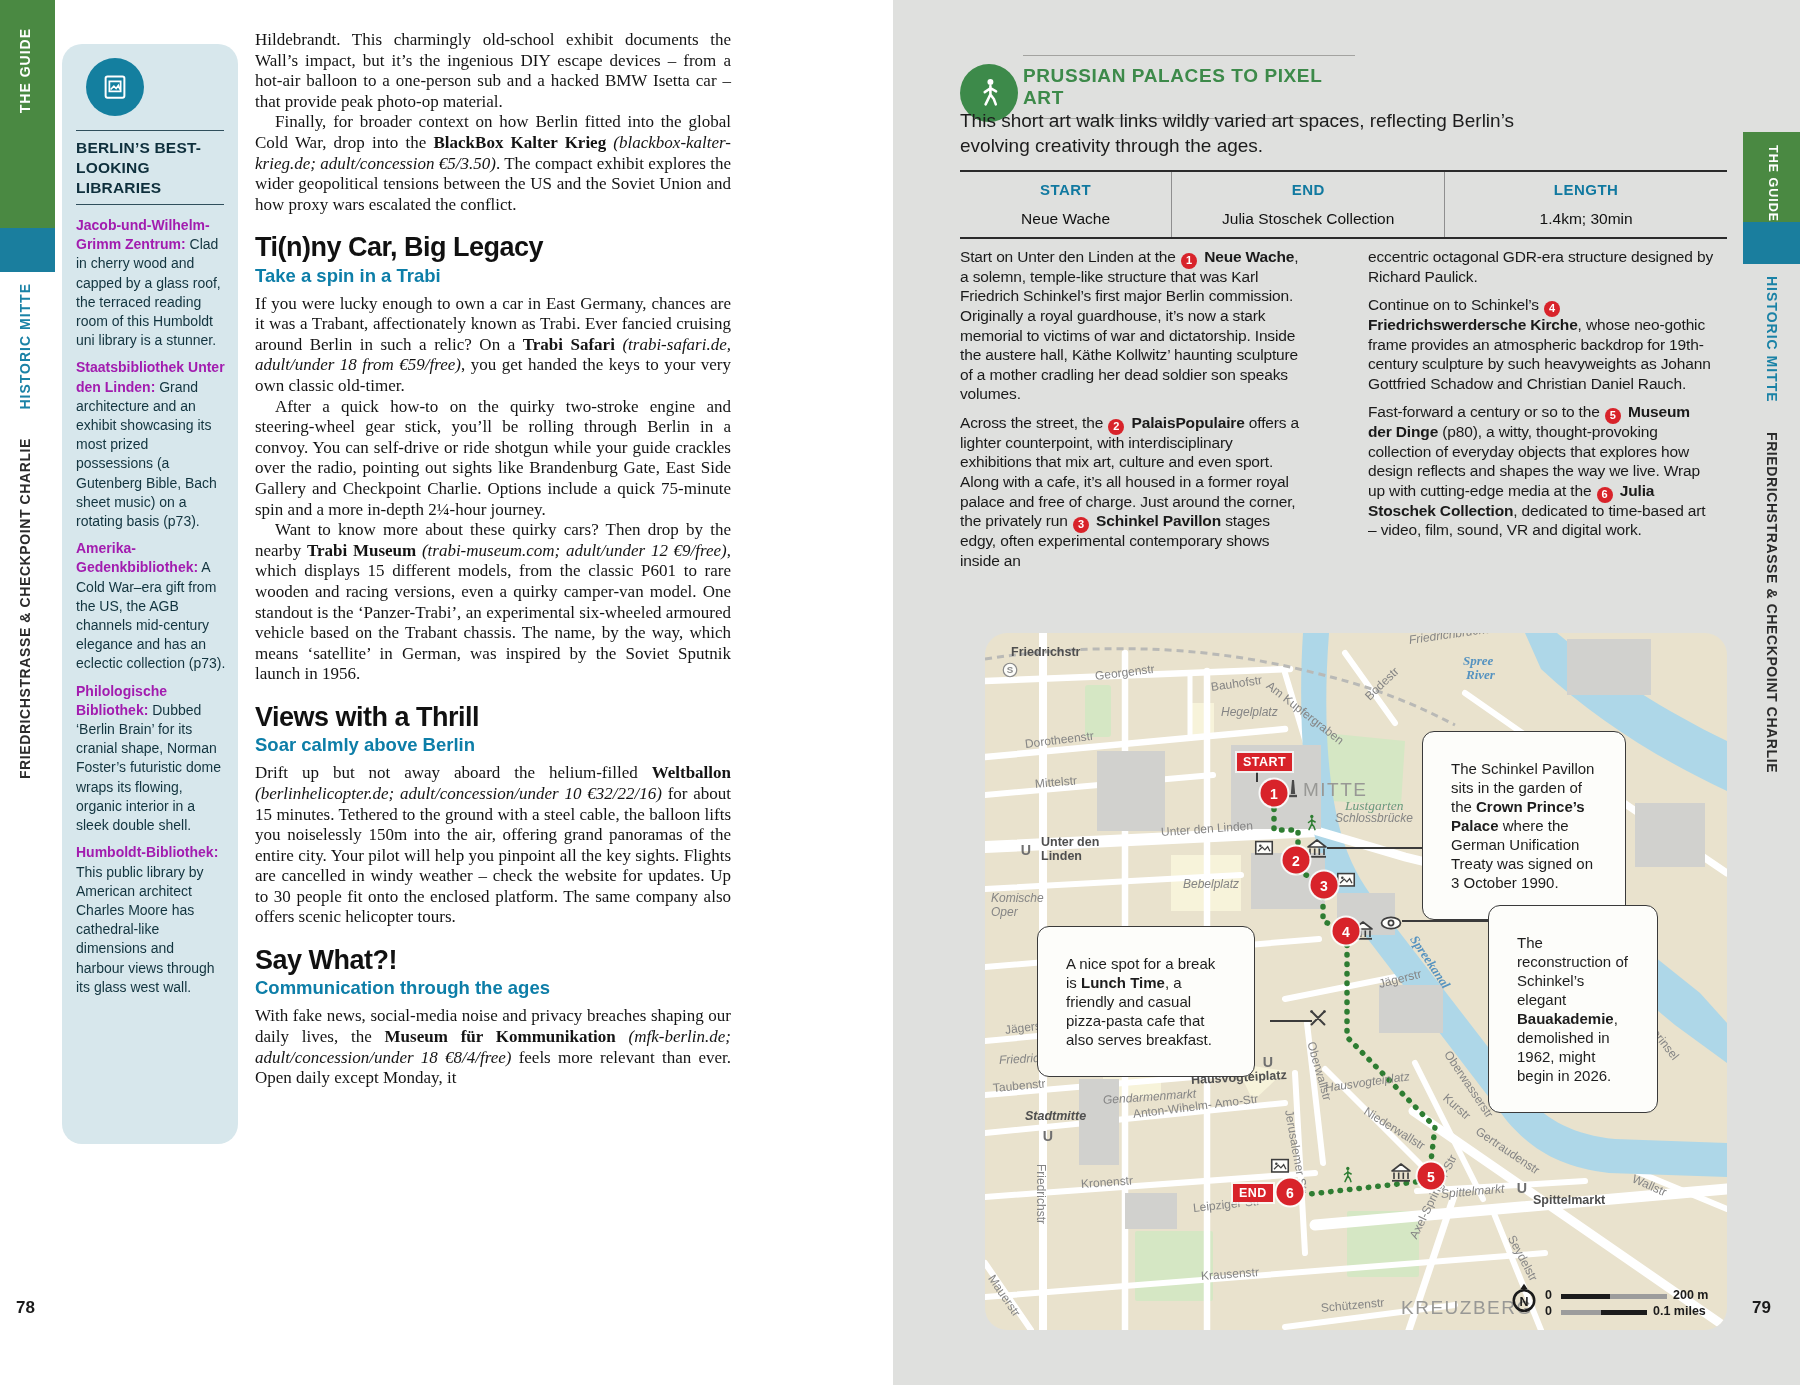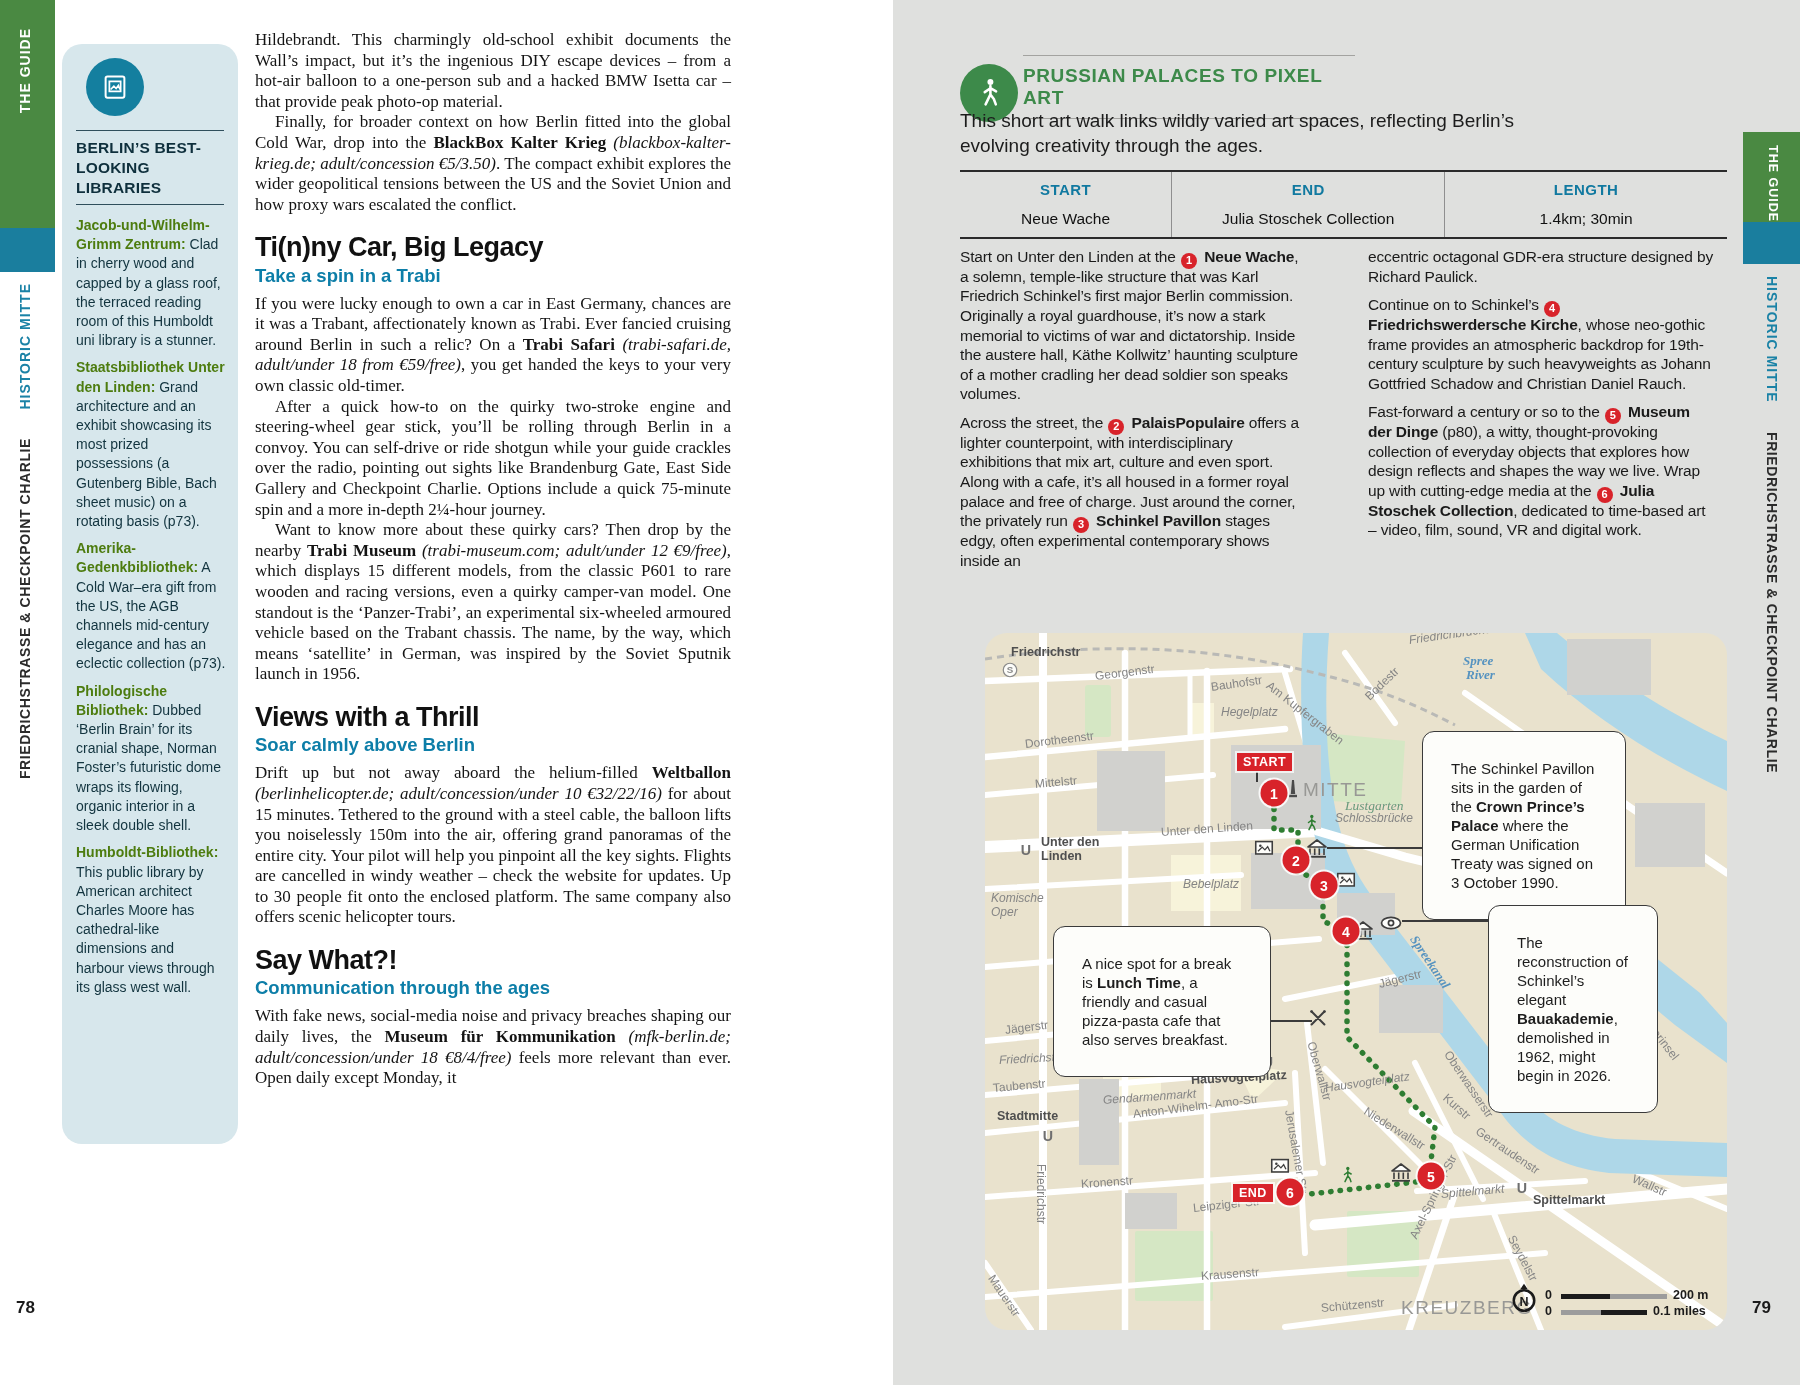--- a/index.html
+++ b/index.html
@@ -16,21 +16,21 @@
   .sec-l{position:absolute;left:17px;top:283px;color:#1a82a6;}
   .sub-l{position:absolute;left:17px;top:438px;color:#2b2b2b;font-weight:600;letter-spacing:.6px;}
   .pgnum{font-size:17px;font-weight:bold;color:#1b1b1b;}
   
   .sidebar{position:absolute;left:62px;top:44px;width:176px;height:1100px;background:#d7e7ec;border-radius:20px;padding:0;box-sizing:border-box;}
   .sb-icon-wrap{position:absolute;left:24px;top:14px;width:58px;height:58px;border-radius:50%;background:#147f9f;display:flex;align-items:center;justify-content:center;}
   .sb-rule{position:absolute;left:14px;width:148px;border-top:1.5px solid #2f4f5c;}
   .sb-title{position:absolute;left:14px;top:94px;width:150px;font-size:15.5px;font-weight:800;color:#0e2f3c;line-height:1.28;letter-spacing:.2px;}
   .sb-entries{position:absolute;left:14px;top:172px;width:150px;font-size:14px;line-height:19.2px;color:#12343f;}
   .sb-entries p{margin:0 0 8px 0;}
-  .sb-entries b{color:#4d7c0f;}
+  .sb-entries b{color:#a21caf;}
   
   .maincol{position:absolute;left:255px;top:30px;width:476px;}
   .para{font-family:"Liberation Serif",serif;font-size:17px;line-height:20.6px;text-align:justify;color:#141414;margin:0;}
   .para.indent{text-indent:20px;}
   .b{font-weight:bold;}
   .i{font-style:italic;}
   .h2{font-family:"Liberation Sans",sans-serif;font-size:27px;font-weight:800;letter-spacing:-.5px;color:#111;margin:18px 0 3px 0;line-height:1.05;}
   .h3{font-size:18.5px;font-weight:bold;color:#0d7ea8;margin:0 0 7px 0;}
   
   .page-right{position:absolute;left:893px;top:0;width:907px;height:1385px;background:#dfe0de;}
@@ -354,21 +354,21 @@
         <span class="mlabel district" style="left: 318px; top: 146px;">MITTE</span>
         <span class="mlabel water" style="left: 428px; top: 296px; transform: rotate(56deg);">Spreekanal</span>
         <span class="mlabel" style="left: 462px; top: 412px; transform: rotate(56deg);">Oberwasserstr</span>
         <span class="mlabel" style="left: 492px; top: 490px; transform: rotate(34deg);">Gertraudenstr</span>
         <span class="mlabel sti" style="left: 536px; top: 352px;">Nikolaiviertel</span>
         <span class="mlabel" style="left: 652px; top: 368px; transform: rotate(52deg);">Fischerinsel</span>
         <span class="mlabel" style="left: 20px; top: 390px; transform: rotate(-7deg);">Jägerstr</span>
         <span class="mlabel" style="left: 394px; top: 344px; transform: rotate(-14deg);">Jägerstr</span>
         <span class="mlabel sti" style="left: 14px; top: 420px; transform: rotate(-3deg);">Friedrichstadtpassagen</span>
         <span class="mlabel" style="left: 8px; top: 448px; transform: rotate(-5deg);">Taubenstr</span>
-        <span class="mlabel stb" style="left: 12px; top: 476px;">Stadtmitte</span>
+        <span class="mlabel stb" style="left: 40px; top: 476px; font-style: italic;">Stadtmitte</span>
         <span class="mlabel sti" style="left: 118px; top: 460px; transform: rotate(-4deg);">Gendarmenmarkt</span>
         <span class="mlabel" style="left: 148px; top: 474px; transform: rotate(-7deg);">Anton-Wihelm- Amo-Str</span>
         <span class="mlabel stb" style="left: 206px; top: 440px; transform: rotate(-3deg);">Hausvogteiplatz</span>
         <span class="mlabel sti" style="left: 340px; top: 448px; transform: rotate(-8deg);">Hausvogteiplatz</span>
         <span class="mlabel" style="left: 380px; top: 470px; transform: rotate(32deg);">Niederwallstr</span>
         <span class="mlabel" style="left: 460px; top: 456px; transform: rotate(42deg);">Kurstr</span>
         <span class="mlabel" style="left: 304px; top: 470px; transform: rotate(80deg);">Jerusalemer Str</span>
         <span class="mlabel" style="left: 326px; top: 402px; transform: rotate(74deg);">Oberwallstr</span>
         <span class="mlabel" style="left: 96px; top: 544px; transform: rotate(-4deg);">Kronenstr</span>
         <span class="mlabel" style="left: 208px; top: 568px; transform: rotate(-6deg);">Leipziger Str</span>
@@ -490,21 +490,21 @@
     <div class="badge" style="left: 252px; top: 120px;">START</div>
         <div class="badge" style="left: 248px; top: 551px;">END</div>
       </div>
 
     <div>
 
         <div class="callout" style="left: 437px; top: 98px; width: 204px;">
           <p><span>The Schinkel Pavillon sits in the garden of the </span><span class="b">Crown Prince’s Palace</span><span> where the German Unification Treaty was signed on 3 October 1990.</span></p>
         </div>
 
-        <div class="callout" style="left: 68px; top: 293px; width: 218px;">
+        <div class="callout" style="left: 52px; top: 293px; width: 218px;">
           <p><span>A nice spot for a break is </span><span class="b">Lunch Time</span><span>, a friendly and casual pizza-pasta cafe that also serves breakfast.</span></p>
         </div>
 
         <div class="callout" style="left: 503px; top: 272px; width: 170px;">
           <p><span>The reconstruction of Schinkel’s elegant </span><span class="b">Bauakademie</span><span>, demolished in 1962, might begin in 2026.</span></p>
         </div>
       </div>
 
     <span class="scale-zero" style="left:560px;top:655px;">0</span>
     <div class="bar1" style="left:576px;top:661px;width:106px;"></div>

